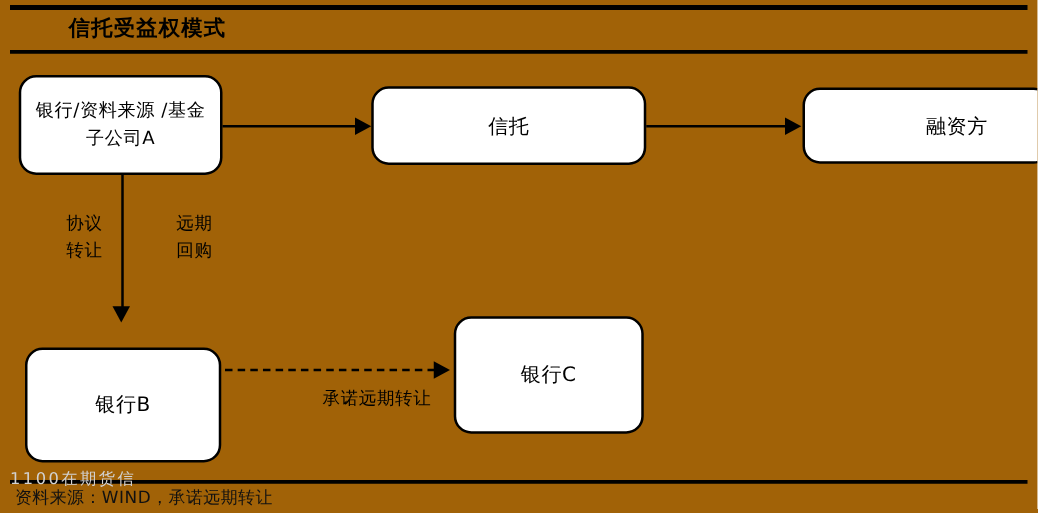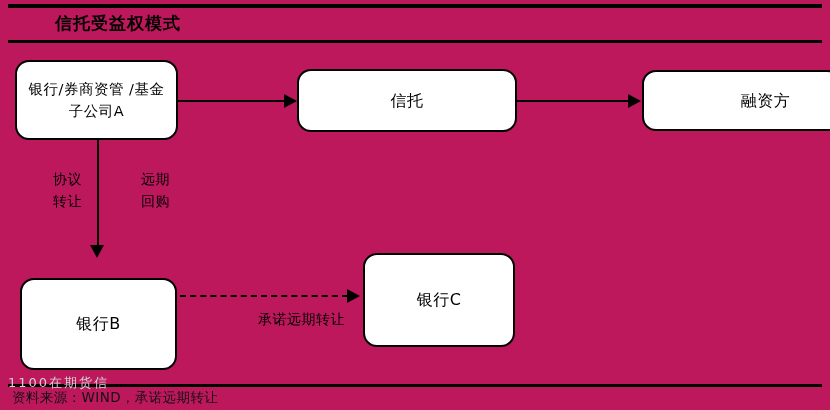--- a/index.html
+++ b/index.html
@@ -4,21 +4,21 @@
 <style>
   html, body {
     margin: 0;
     padding: 0;
     background: #ffffff;
   }
   #page {
     position: relative;
     width: 830px;
     height: 410px;
-    background: #be185d;
+    background: #a16207;
     overflow: hidden;
     font-family: "DejaVu Sans", "Liberation Sans", sans-serif;
   }
 
   
   .rule {
     position: absolute;
     left: 8px;
     width: 814px;
     background: #000000;
@@ -143,21 +143,21 @@
 </head>
 <body>
 
 <div id="page">
 
   <div class="rule" id="rule-top"></div>
   <div id="chart-title">信托受益权模式</div>
   <div class="rule" id="rule-under"></div>
 
   <div class="node" id="node-a">
-    <span class="node-text">银行/券商资管
+    <span class="node-text">银行/资料来源
 /基金子公司A</span>
   </div>
 
   <div class="node" id="node-trust">
     <span class="node-text">信托</span>
   </div>
 
   <div class="node" id="node-funder">
     <span class="node-text">融资方</span>
   </div>

